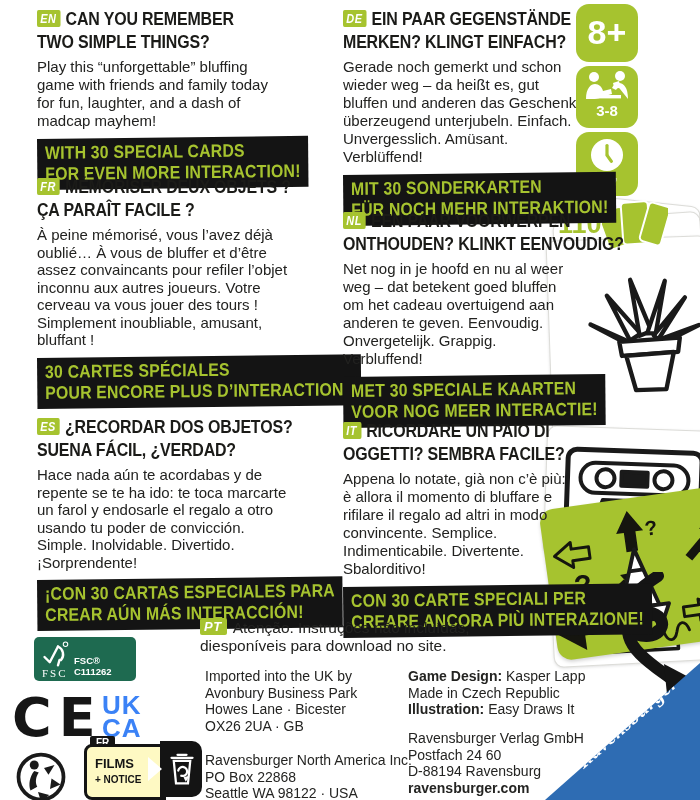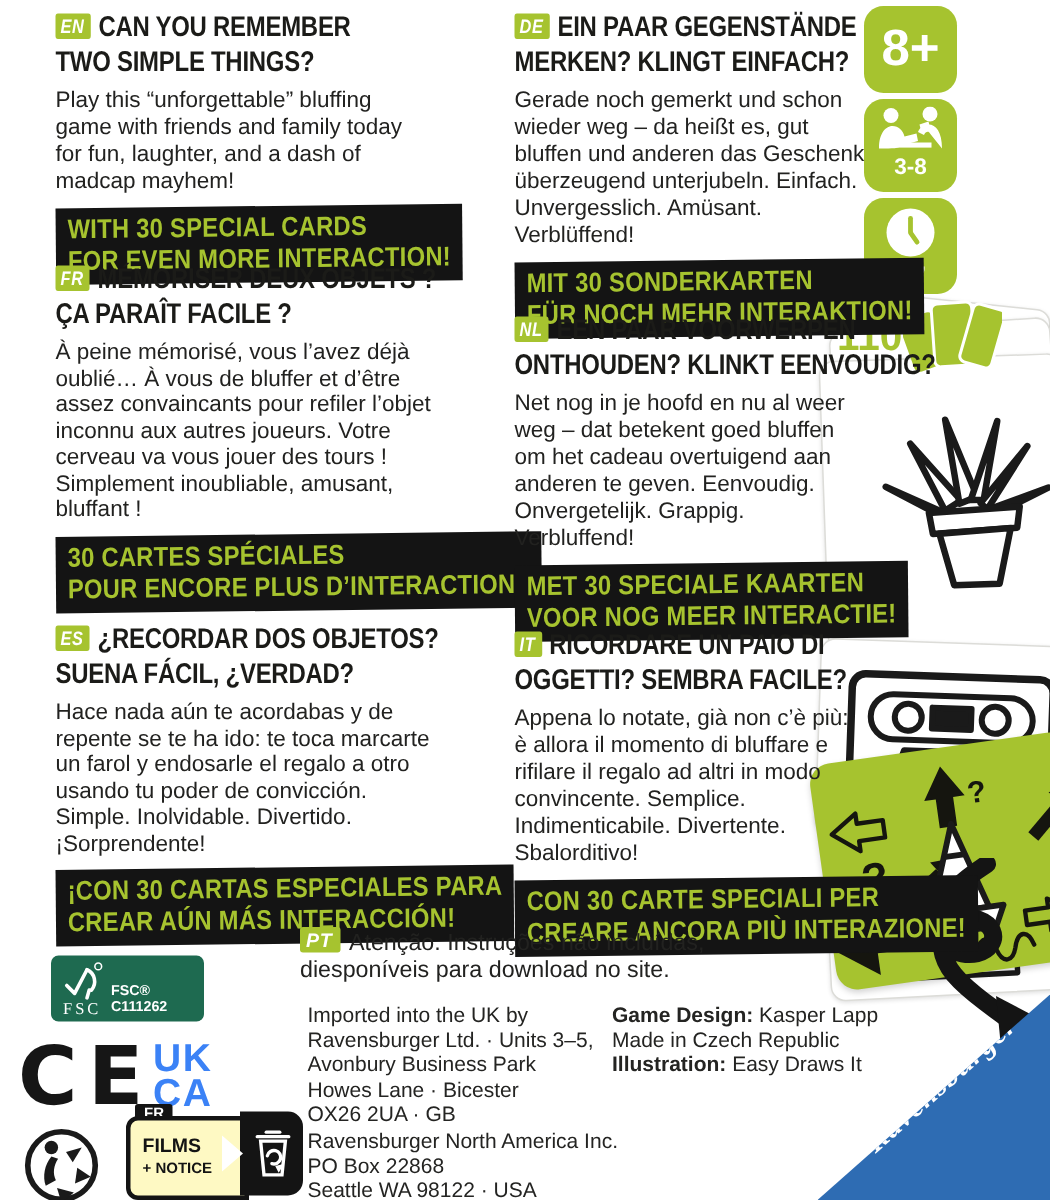--- a/index.html
+++ b/index.html
@@ -283,36 +283,41 @@
           <path d="M15 27 a6 6 0 1 1 4 7"></path>
         </g>
         <polygon points="22,36 30,34 25,42" fill="#fff"></polygon>
       </svg>
     </div>
     <div style="position:absolute;left:64px;top:13px;width:0;height:0;border-top:12px solid transparent;border-bottom:12px solid transparent;border-left:14px solid #fff;"></div>
   </div>
 
   <div style="position:absolute;left:205px;top:668px;">
     <div class="foot-line">Imported into the UK by</div>
-    <div class="foot-line">Ravensburger Ltd. · Units 3–5,</div>
     <div class="foot-line">Avonbury Business Park</div>
     <div class="foot-line">Howes Lane · Bicester</div>
     <div class="foot-line">OX26 2UA · GB</div>
   </div>
   <div style="position:absolute;left:205px;top:752px;">
     <div class="foot-line">Ravensburger North America Inc.</div>
     <div class="foot-line">PO Box 22868</div>
     <div class="foot-line">Seattle WA 98122 · USA</div>
   </div>
 
   <div style="position:absolute;left:408px;top:668px;">
     <div class="foot-line"><span class="b">Game Design:</span> <span>Kasper Lapp</span></div>
     <div class="foot-line">Made in Czech Republic</div>
     <div class="foot-line"><span class="b">Illustration:</span> <span>Easy Draws It</span></div>
   </div>
+  <div style="position:absolute;left:408px;top:730px;">
+    <div class="foot-line">Ravensburger Verlag GmbH</div>
+    <div class="foot-line">Postfach 24 60</div>
+    <div class="foot-line">D-88194 Ravensburg</div>
+    <div class="foot-line b">ravensburger.com</div>
+  </div>
 
   <div style="position:absolute;left:545px;top:663px;width:155px;height:137px;background:#2e6cb3;
               clip-path:polygon(100% 0, 100% 100%, 0 100%);">
     <span style="position:absolute;left:26px;top:92px;transform:rotate(-41.5deg);transform-origin:0 0;
                  color:#fff;font-family:'Liberation Serif',serif;font-style:italic;font-weight:bold;font-size:21px;letter-spacing:0.5px;">Ravensburger</span>
   </div>
 
 </div>
 
 </body></html>

